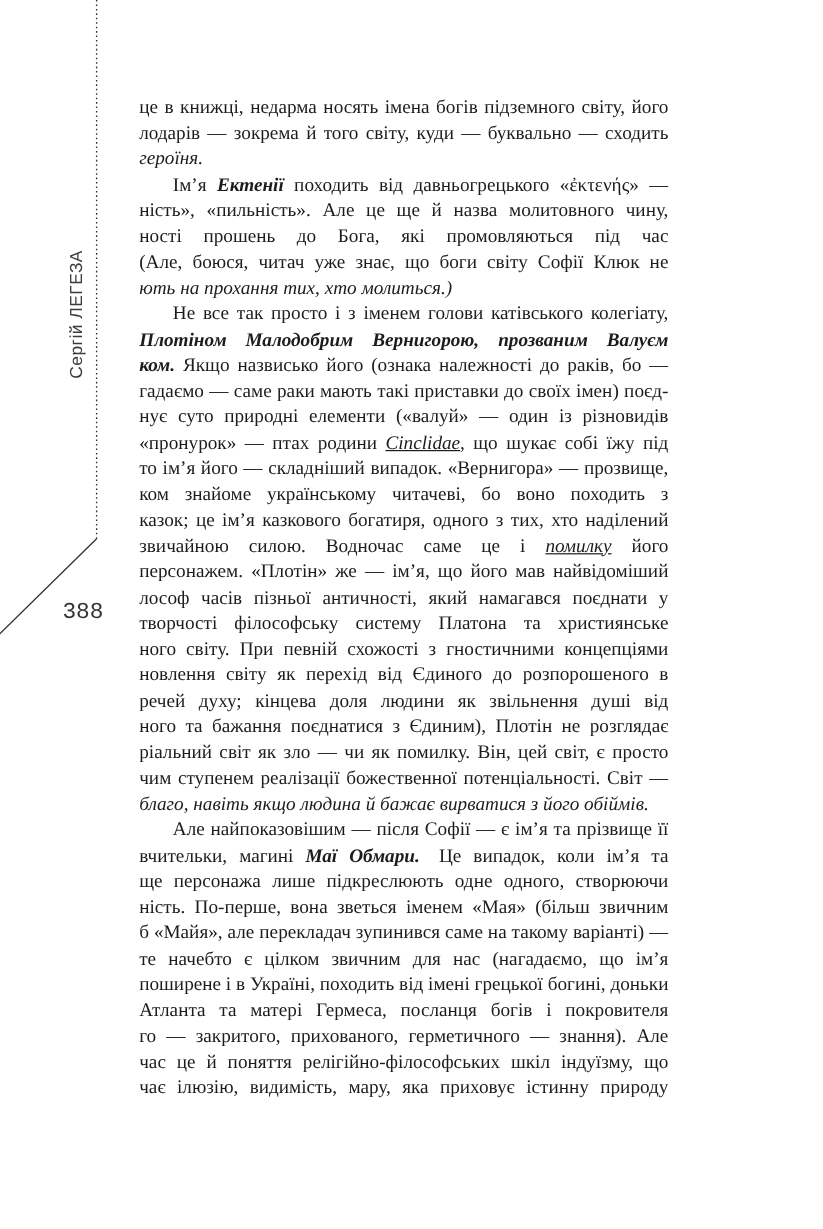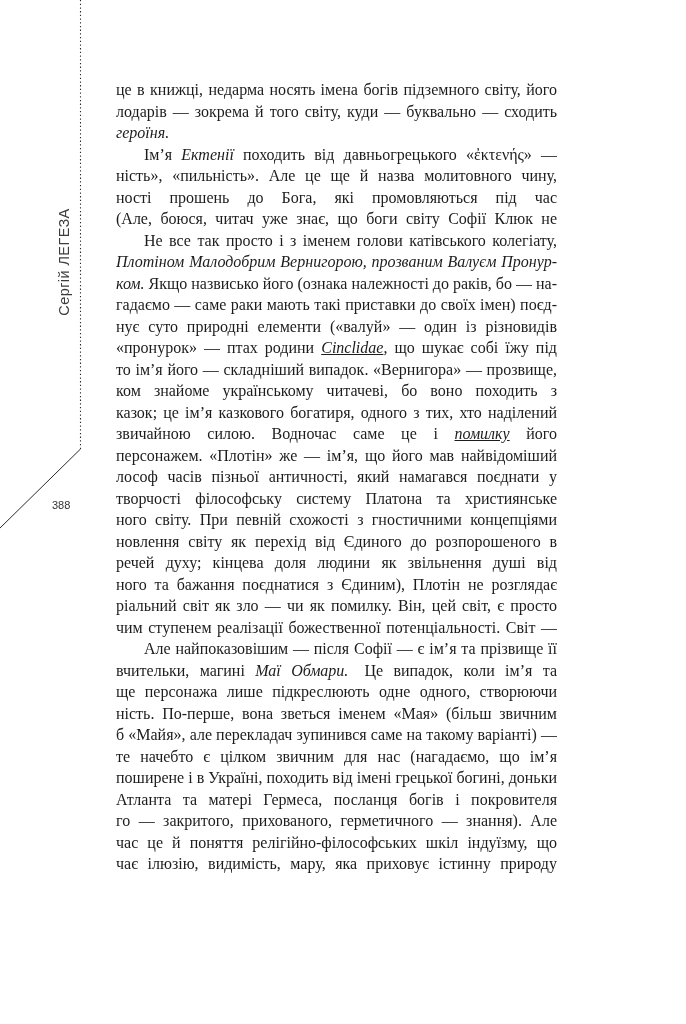--- a/index.html
+++ b/index.html
@@ -28,22 +28,22 @@
     font-family: "Liberation Sans", "DejaVu Sans", sans-serif;
     font-size: 14.5px;
     letter-spacing: 0.4px;
     color: #3c3c3c;
   }
   
   .pagenum {
     position: absolute;
     left: 52px;
     top: 499px;
-    font-family: Liberation Sans, sans-serif;
-    font-size: 11px;
+    font-family: Liberation Mono, monospace;
+    font-size: 19px;
     color: #333333;
   }
   
   .textblock {
     position: absolute;
     left: 116px;
     top: 79px;
     width: 441px;
     color: #1c1c1c;
   }
@@ -51,21 +51,21 @@
     height: 21.5px;
     line-height: 21.5px;
     font-size: 16px;
     text-align: justify;
     text-align-last: justify;
     overflow: hidden;
     white-space: normal;
   }
   .line.noj { text-align-last: left; font-style: italic; }
   .line.ind { text-indent: 28px; }
-  .line .bi { font-weight: normal; font-style: italic; margin-top: 10px; }
+  .line .bi { font-weight: bold; font-style: italic; margin-top: 10px; }
   .line .i  { font-style: italic; text-decoration: underline; }
 </style>
 </head>
 <body>
 
 <div id="page">
 
   <svg id="rule-svg" viewBox="0 0 130 560" xmlns="http://www.w3.org/2000/svg">
     <line x1="80.5" y1="0" x2="80.5" y2="449" stroke="#2a2a2a" stroke-width="1.1" stroke-dasharray="1.3 2.4"></line>
     <line x1="80.5" y1="449" x2="-2" y2="530" stroke="#2a2a2a" stroke-width="1"></line>
@@ -76,39 +76,41 @@
   <div class="pagenum">388</div>
 
   <div class="textblock">
       <div class="line"><span>це в книжці, недарма носять імена богів підземного світу, його во-</span></div>
       <div class="line"><span>лодарів — зокрема й того світу, куди — буквально — сходить наша</span></div>
       <div class="line noj"><span>героїня.</span></div>
       <div class="line ind"><span>Ім’я </span><span class="bi">Ектенії</span><span> походить від давньогрецького «ἐκτενής» — «рев-</span></div>
       <div class="line"><span>ність», «пильність». Але це ще й назва молитовного чину, сукуп-</span></div>
       <div class="line"><span>ності прошень до Бога, які промовляються під час богослужіння.</span></div>
       <div class="line"><span>(Але, боюся, читач уже знає, що боги світу Софії Клюк не відповіда-</span></div>
+      <div class="line noj"><span>ють на прохання тих, хто молиться.)</span></div>
       <div class="line ind"><span>Не все так просто і з іменем голови катівського колегіату,</span></div>
       <div class="line"><span class="bi">Плотіном Малодобрим Вернигорою, прозваним Валуєм Пронур-</span></div>
       <div class="line"><span class="bi">ком.</span><span> Якщо назвисько його (ознака належності до раків, бо — на-</span></div>
       <div class="line"><span>гадаємо — саме раки мають такі приставки до своїх імен) поєд-</span></div>
       <div class="line"><span>нує суто природні елементи («валуй» — один із різновидів грибів,</span></div>
       <div class="line"><span>«пронурок» — птах родини </span><span class="i">Cinclidae</span><span>, що шукає собі їжу під водою),</span></div>
       <div class="line"><span>то ім’я його — складніший випадок. «Вернигора» — прозвище, ціл-</span></div>
       <div class="line"><span>ком знайоме українському читачеві, бо воно походить з народних</span></div>
       <div class="line"><span>казок; це ім’я казкового богатиря, одного з тих, хто наділений над-</span></div>
       <div class="line"><span>звичайною силою. Водночас саме це і </span><span class="i">помилку</span><span> його напівказковим</span></div>
       <div class="line"><span>персонажем. «Плотін» же — ім’я, що його мав найвідоміший фі-</span></div>
       <div class="line"><span>лософ часів пізньої античності, який намагався поєднати у своїй</span></div>
       <div class="line"><span>творчості філософську систему Платона та християнське уявлення</span></div>
       <div class="line"><span>ного світу. При певній схожості з гностичними концепціями (ста-</span></div>
       <div class="line"><span>новлення світу як перехід від Єдиного до розпорошеного в міріаді</span></div>
       <div class="line"><span>речей духу; кінцева доля людини як звільнення душі від матеріаль-</span></div>
       <div class="line"><span>ного та бажання поєднатися з Єдиним), Плотін не розглядає мате-</span></div>
       <div class="line"><span>ріальний світ як зло — чи як помилку. Він, цей світ, є просто ниж-</span></div>
       <div class="line"><span>чим ступенем реалізації божественної потенціальності. Світ — це</span></div>
+      <div class="line noj"><span>благо, навіть якщо людина й бажає вирватися з його обіймів.</span></div>
       <div class="line ind"><span>Але найпоказовішим — після Софії — є ім’я та прізвище її</span></div>
       <div class="line"><span>вчительки, магині </span><span class="bi">Маї Обмари.</span><span> Це випадок, коли ім’я та прізви-</span></div>
       <div class="line"><span>ще персонажа лише підкреслюють одне одного, створюючи ціліс-</span></div>
       <div class="line"><span>ність. По-перше, вона зветься іменем «Мая» (більш звичним було</span></div>
       <div class="line"><span>б «Майя», але перекладач зупинився саме на такому варіанті) — а</span></div>
       <div class="line"><span>те начебто є цілком звичним для нас (нагадаємо, що ім’я «Майя»,</span></div>
       <div class="line"><span>поширене і в Україні, походить від імені грецької богині, доньки</span></div>
       <div class="line"><span>Атланта та матері Гермеса, посланця богів і покровителя таємно-</span></div>
       <div class="line"><span>го — закритого, прихованого, герметичного — знання). Але водно-</span></div>
       <div class="line"><span>час це й поняття релігійно-філософських шкіл індуїзму, що озна-</span></div>

